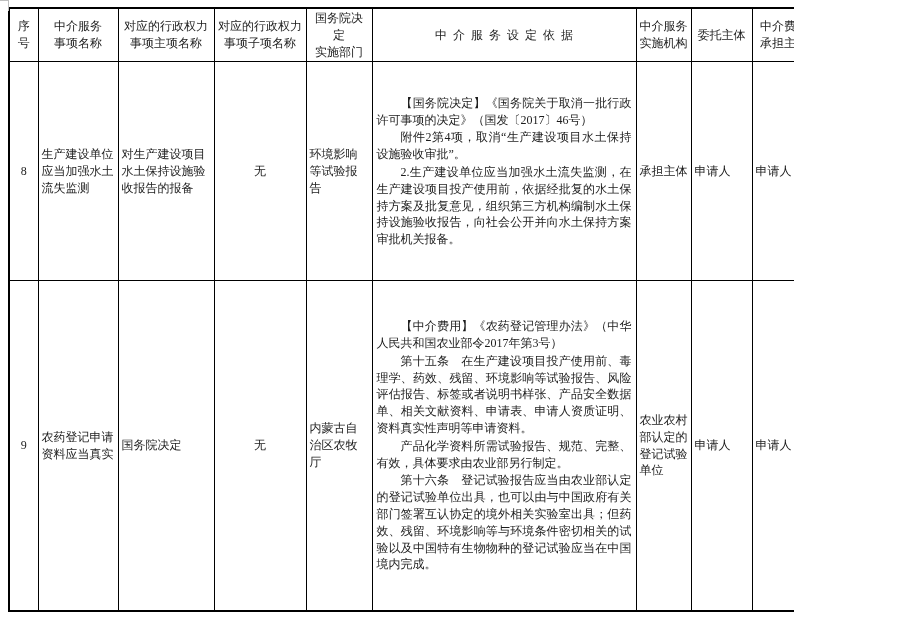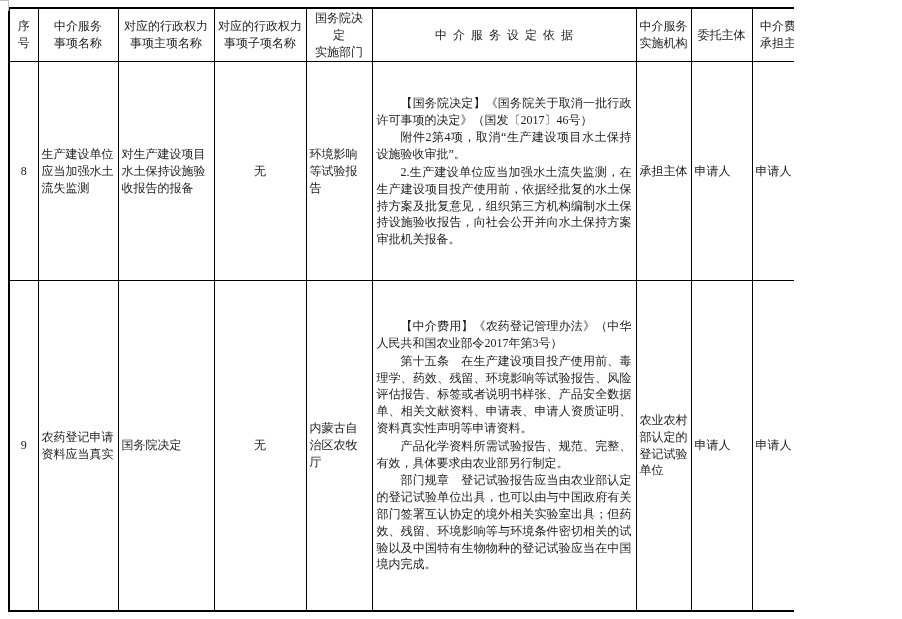--- a/index.html
+++ b/index.html
@@ -109,21 +109,21 @@
       <tr class="row-9">
         <td class="c-center">9</td>
         <td class="c-left">农药登记申请资料应当真实</td>
         <td class="c-left">国务院决定</td>
         <td class="c-center">无</td>
         <td class="c-left">内蒙古自治区农牧厅</td>
         <td class="c-basis">
           <p>【中介费用】《农药登记管理办法》（中华人民共和国农业部令2017年第3号）</p>
           <p>第十五条　在生产建设项目投产使用前、毒理学、药效、残留、环境影响等试验报告、风险评估报告、标签或者说明书样张、产品安全数据单、相关文献资料、申请表、申请人资质证明、资料真实性声明等申请资料。</p>
           <p>产品化学资料所需试验报告、规范、完整、有效，具体要求由农业部另行制定。</p>
-          <p>部门规章　登记试验报告应当由农业部认定的登记试验单位出具，也可以由与中国政府有关部门签署互认协定的境外相关实验室出具；但药效、残留、环境影响等与环境条件密切相关的试验以及中国特有生物物种的登记试验应当在中国境内完成。</p>
+          <p>第十六条　登记试验报告应当由农业部认定的登记试验单位出具，也可以由与中国政府有关部门签署互认协定的境外相关实验室出具；但药效、残留、环境影响等与环境条件密切相关的试验以及中国特有生物物种的登记试验应当在中国境内完成。</p>
         </td>
         <td class="c-left">农业农村部认定的登记试验单位</td>
         <td class="c-left">申请人</td>
         <td class="c-left">申请人</td>
         <td class="c-left"></td>
       </tr>
     </tbody>
   </table>
 
   <div class="guide guide-h-left"></div>

